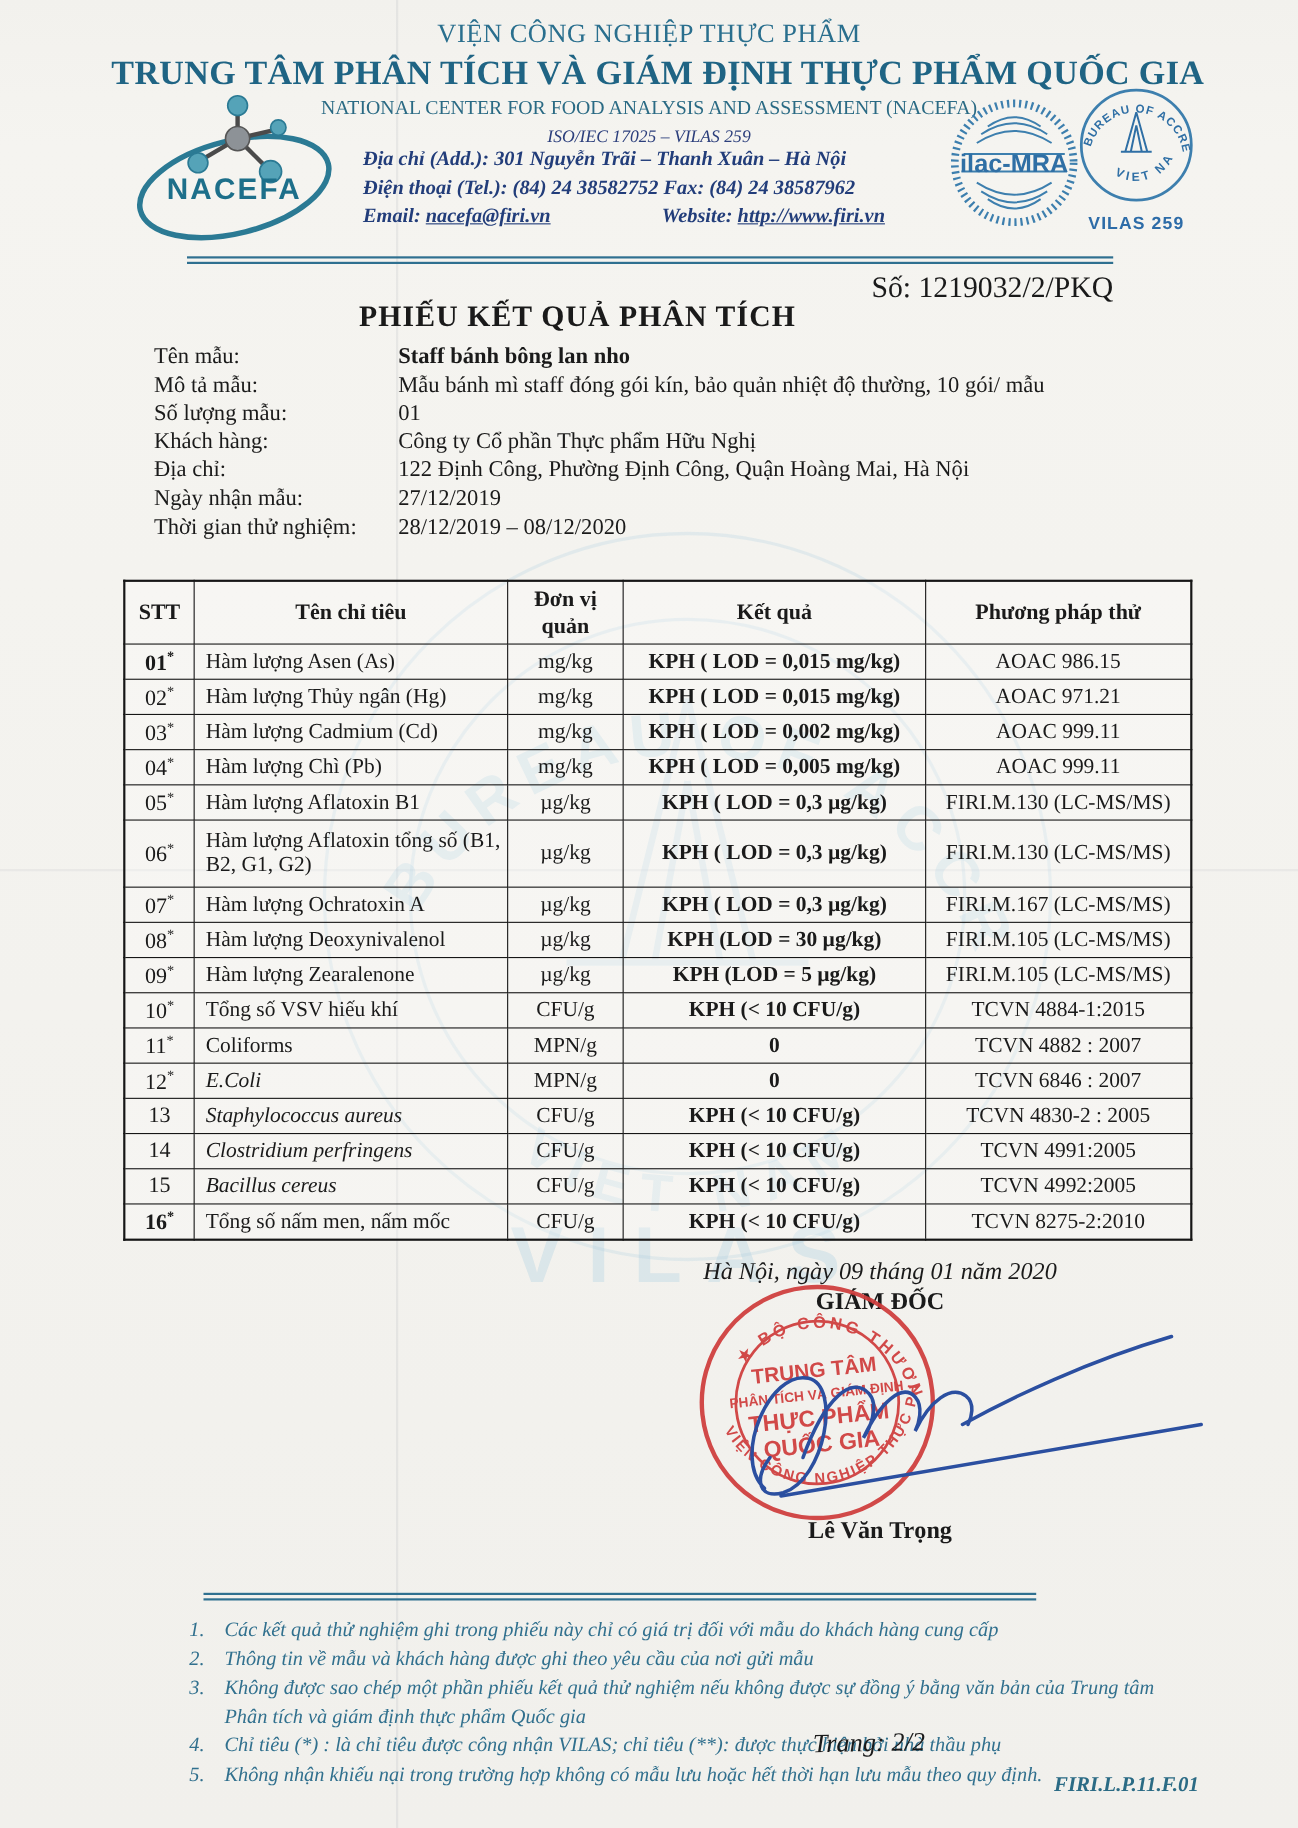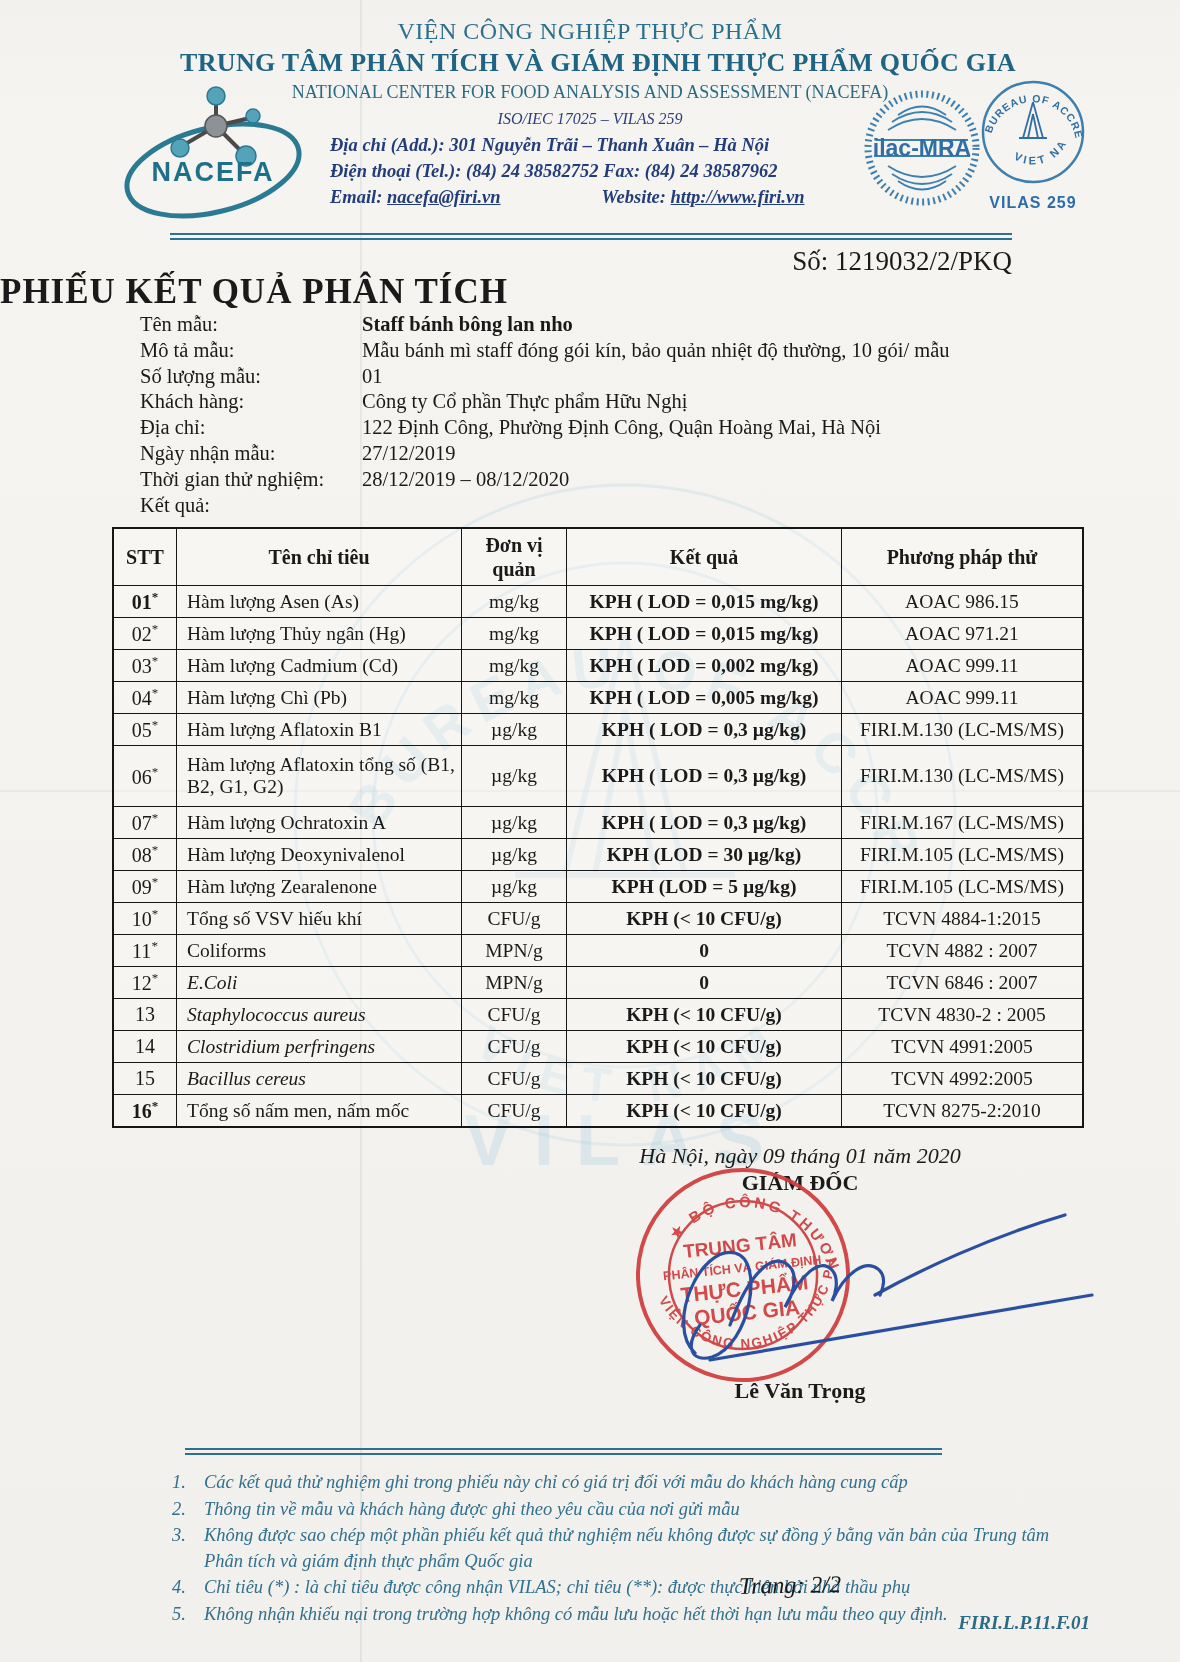--- a/index.html
+++ b/index.html
@@ -8,39 +8,39 @@
     background:linear-gradient(180deg,#f2f1ed 0%,#f5f4f0 8%,#f3f2ee 55%,#f1f0ec 100%);
     font-family:"Liberation Serif", serif; color:#1a1a1a; overflow:hidden;
   }
   
   .crease-v{position:absolute;left:360px;top:0;width:2px;height:100%;background:rgba(110,115,135,.10);}
   .crease-h{position:absolute;left:0;top:790px;width:100%;height:2px;background:rgba(110,115,135,.08);}
 
   
   .hdr{position:absolute;left:0;top:18px;width:100%;text-align:center;}
   .hdr .l1{font-size:24px;color:#2a6f8e;letter-spacing:.5px;}
-  .hdr .l2{font-size:26px;font-weight:bold;color:#1f6484;margin-top:3px;letter-spacing:.3px;padding-left:16px;}
+  .hdr .l2{font-size:31px;font-weight:bold;color:#1f6484;margin-top:3px;letter-spacing:.3px;padding-left:16px;}
   .hdr .l3{font-size:18px;color:#2a6a84;margin-top:4px;}
   .hdr .l4{font-size:16px;font-weight:normal;font-style:italic;color:#2c3f7c;margin-top:7px;}
   .addr{position:absolute;left:330px;top:132px;width:540px;text-align:left;
         font-size:18.5px;font-weight:bold;font-style:italic;color:#223d7a;line-height:26px;}
   .addr .row{white-space:nowrap;}
   .addr .link{text-decoration:underline;}
   .addr .gap{display:inline-block;width:92px;}
   .logo-nacefa{position:absolute;left:118px;top:82px;}
   .logo-ilac{position:absolute;left:862px;top:88px;}
   .badge-vilas{position:absolute;left:968px;top:76px;text-align:center;width:130px;}
   .badge-vilas .cap{font-family:"Liberation Sans",sans-serif;font-size:16px;font-weight:bold;color:#2d6ca8;letter-spacing:1px;margin-top:2px;}
 
   .dbl-line{position:absolute;height:3px;border-top:2.5px solid #2f7090;border-bottom:2.5px solid #2f7090;}
   #line-top{left:170px;top:233px;width:842px;}
   #line-bottom{left:185px;top:1448px;width:757px;}
 
   .doc-no{position:absolute;left:700px;top:246px;width:312px;text-align:right;font-size:27px;}
-  .doc-title{position:absolute;left:0;top:272px;width:1050px;font-size:35px;font-weight:bold;letter-spacing:1px;}
+  .doc-title{position:absolute;left:0;top:272px;width:1050px;text-align:center;font-size:27px;font-weight:bold;letter-spacing:1px;}
 
   
   .info{position:absolute;left:140px;top:312px;width:940px;font-size:20.5px;}
   .info-row{display:grid;grid-template-columns:222px 1fr;line-height:25.8px;}
   .info-value.b{font-weight:bold;}
 
   
   .tbl-wrap{position:absolute;left:112px;top:527px;}
   table.results{border-collapse:collapse;border:2.5px solid #161616;background:rgba(255,255,255,.25);}
   .results th,.results td{border:1.6px solid #161616;padding:1px 6px;}
@@ -196,24 +196,20 @@
         <div class="info-value">122 Định Công, Phường Định Công, Quận Hoàng Mai, Hà Nội</div>
       </div>
       <div class="info-row">
         <div class="info-label">Ngày nhận mẫu:</div>
         <div class="info-value">27/12/2019</div>
       </div>
       <div class="info-row">
         <div class="info-label">Thời gian thử nghiệm:</div>
         <div class="info-value">28/12/2019 – 08/12/2020</div>
       </div>
-      <div class="info-row">
-        <div class="info-label">Kết quả:</div>
-        <div class="info-value"></div>
-      </div>
     </div>
 
   <div class="tbl-wrap">
     <table class="results">
       <colgroup>
         <col style="width:62px">
           <col style="width:284px">
           <col style="width:104px">
           <col style="width:274px">
           <col style="width:240px">

